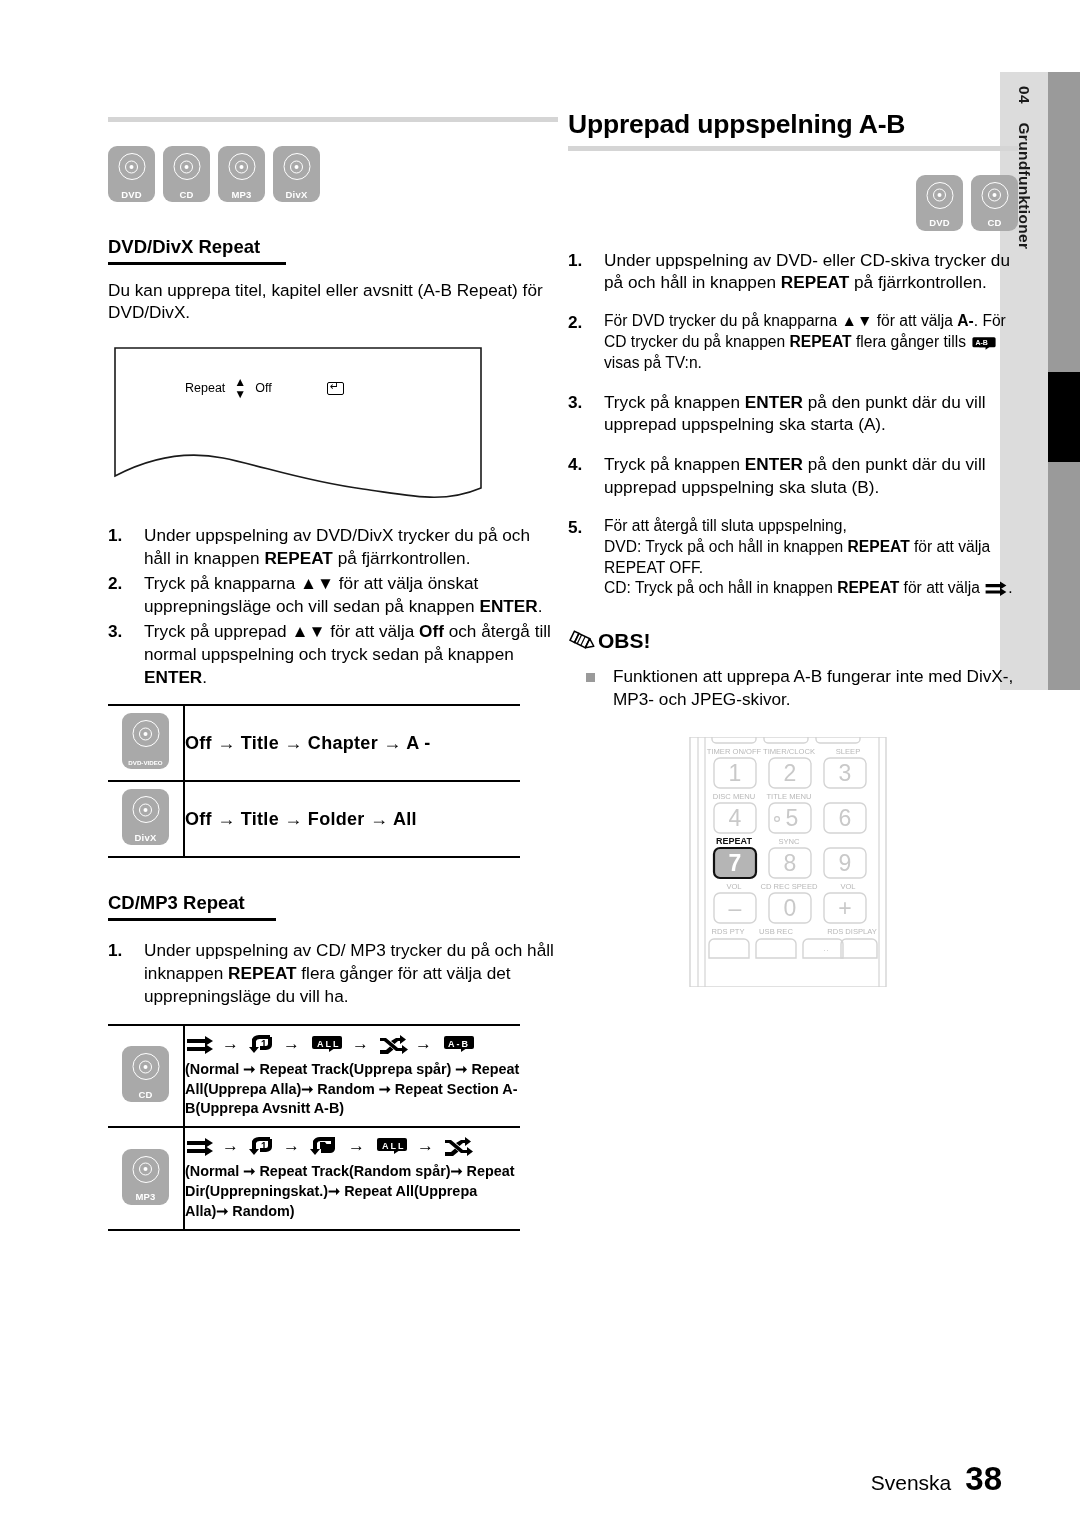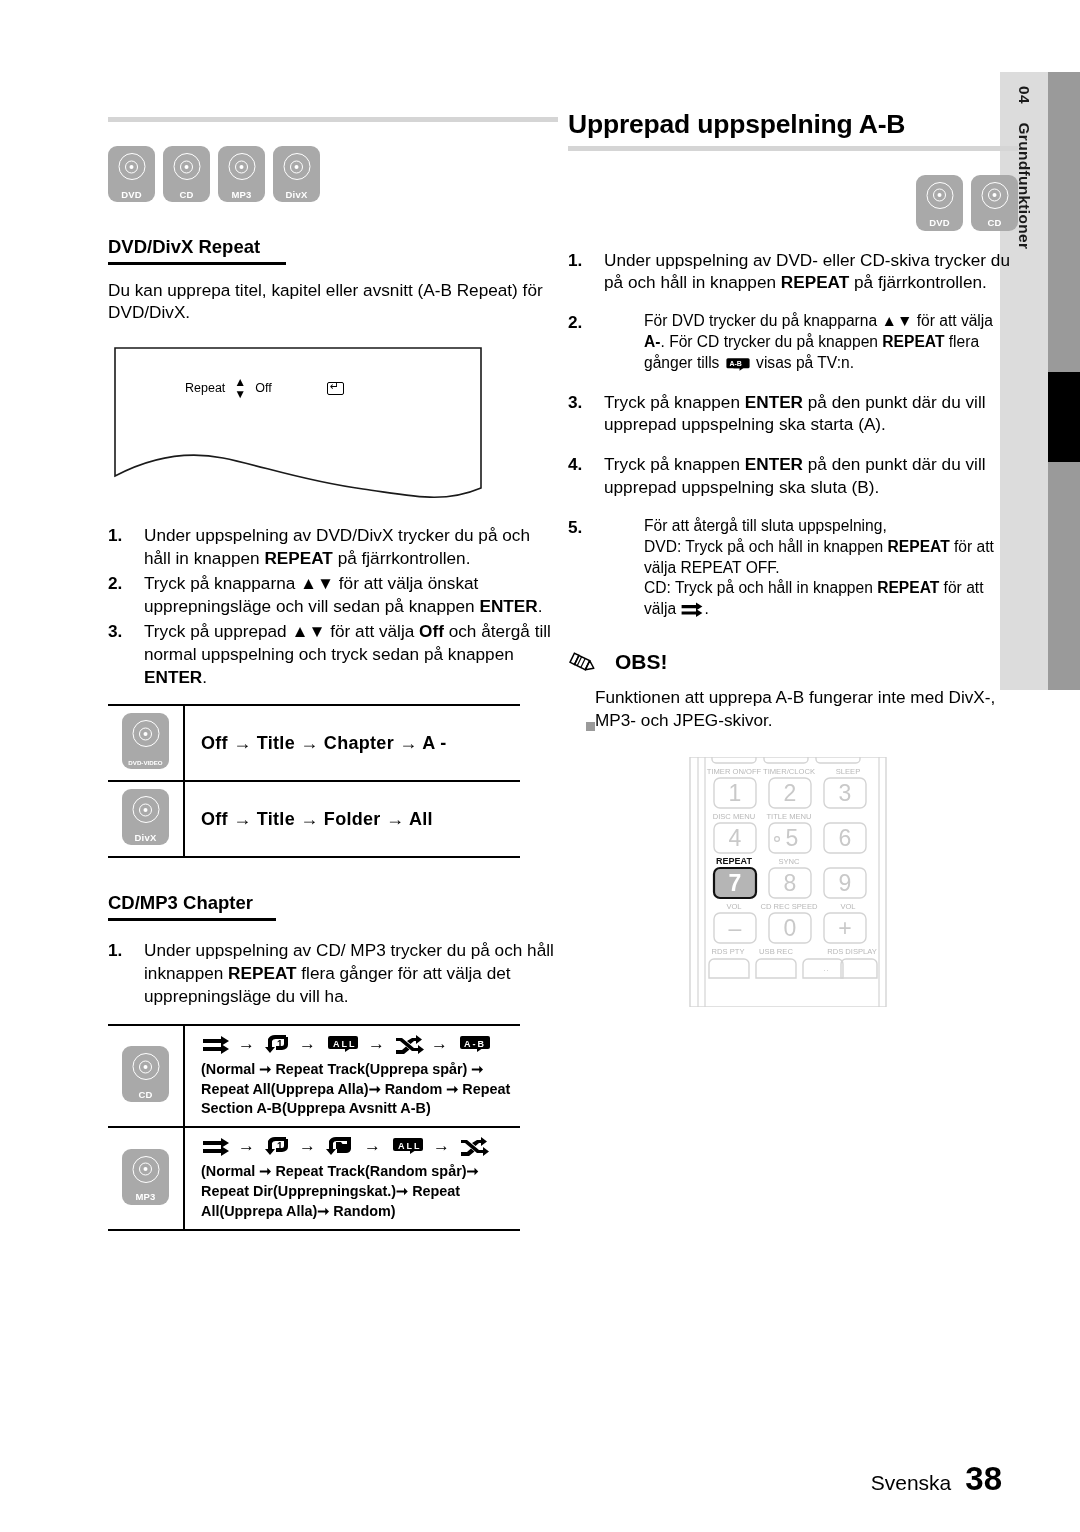--- a/index.html
+++ b/index.html
@@ -122,58 +122,58 @@
 
   
   ol.steps { list-style: none; margin-top: 18px; }
   ol.steps li {
     display: flex; font-size: 17.2px; line-height: 1.33;
   }
   ol.steps li + li { margin-top: 2px; }
   ol.steps li.gap { margin-top: 17px; }
   ol.steps .n { font-weight: bold; width: 36px; flex: 0 0 36px; }
   ol.steps .t { flex: 1; }
-  ol.steps li.small .t { font-size: 15.6px; line-height: 1.33; margin-left: 40px; }
+  ol.steps li.small .t { font-size: 15.6px; line-height: 1.33; }
   b { font-weight: bold; }
 
   
   table.modes {
     width: 412px; border-collapse: collapse; margin-top: 16px;
   }
   table.modes td {
     border-top: 2.2px solid #000; border-bottom: 2.2px solid #000;
     padding: 7px 0;
     vertical-align: middle;
   }
   table.modes tr + tr td { border-top: none; }
   table.modes td.icon {
     width: 76px; text-align: center; border-right: 2.2px solid #000;
   }
-  table.modes td.val { padding-left: 16px; font-size: 18px; font-weight: bold; }
+  table.modes td.val { font-size: 18px; font-weight: bold; }
   table.modes td.val .seq { letter-spacing: .3px; }
 
   table.modes.glyphs td.val { font-weight: normal; }
   .glyph-line {
     font-size: 21px; font-weight: bold; letter-spacing: 2px;
     display: flex; align-items: center; gap: 7px; margin-bottom: 5px;
   }
   .glyph-note { font-size: 14.4px; font-weight: bold; line-height: 1.38; }
 
   
   .g { display: inline-block; position: relative; }
   .g svg { display: block; }
 
   
   .note-head {
-    display: flex; align-items: flex-end; gap: 17px; margin-top: 30px;
+    display: flex; align-items: center; gap: 0; margin-top: 30px;
   }
   .note-head .obs { font-size: 21px; font-weight: bold; }
   ul.note-list { list-style: none; margin-top: 12px; padding-left: 18px; }
   ul.note-list li {
-    display: flex; gap: 0; font-size: 17.2px; line-height: 1.33; align-items: flex-end;
+    display: flex; gap: 18px; font-size: 17.2px; line-height: 1.33;
   }
   ul.note-list li .bullet {
     width: 9px; height: 9px; background: #9a9a9a; flex: 0 0 9px; margin-top: 8px;
   }
 
   
   .remote { margin-top: 26px; margin-left: 108px; }
 
   
   .footer {
@@ -272,21 +272,21 @@
           <div class="disc" style="display:inline-block">
             <span class="face"></span>
             <span class="lbl">DivX</span>
           </div>
         </td>
         <td class="val"><span class="seq">Off → Title → Folder → All</span></td>
       </tr>
     </tbody>
       </table>
 
-    <h2 class="sub-title">CD/MP3 Chapter</h2>
+    <h2 class="sub-title">CD/MP3 Repeat</h2>
     <div class="sub-rule w2"></div>
 
     <ol class="steps">
       <li>
         <span class="n">1.</span>
         <span class="t"><span>Under uppspelning av CD/ MP3 trycker du på och håll inknappen </span><b>REPEAT</b><span> flera gånger för att välja det upprepningsläge du vill ha.</span></span>
       </li>
     </ol>
 
     <table class="modes glyphs">

